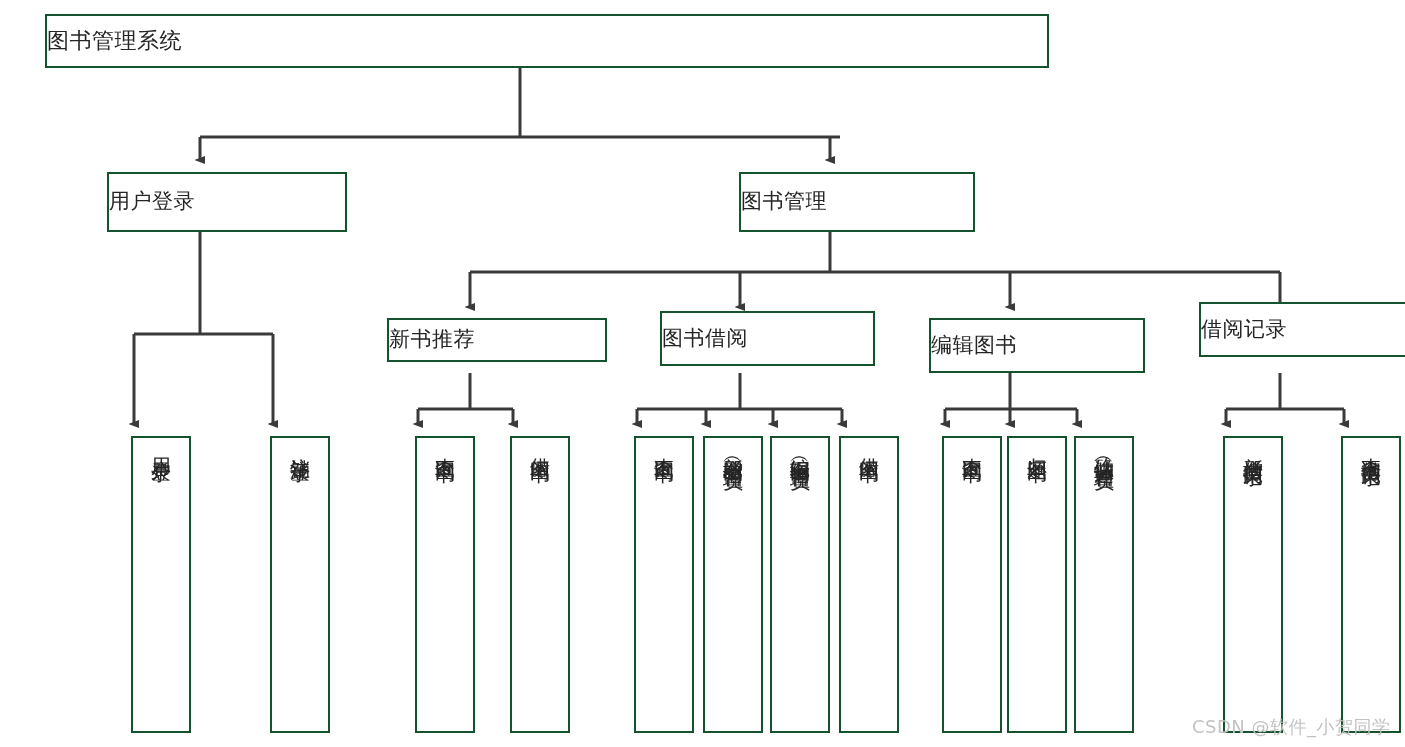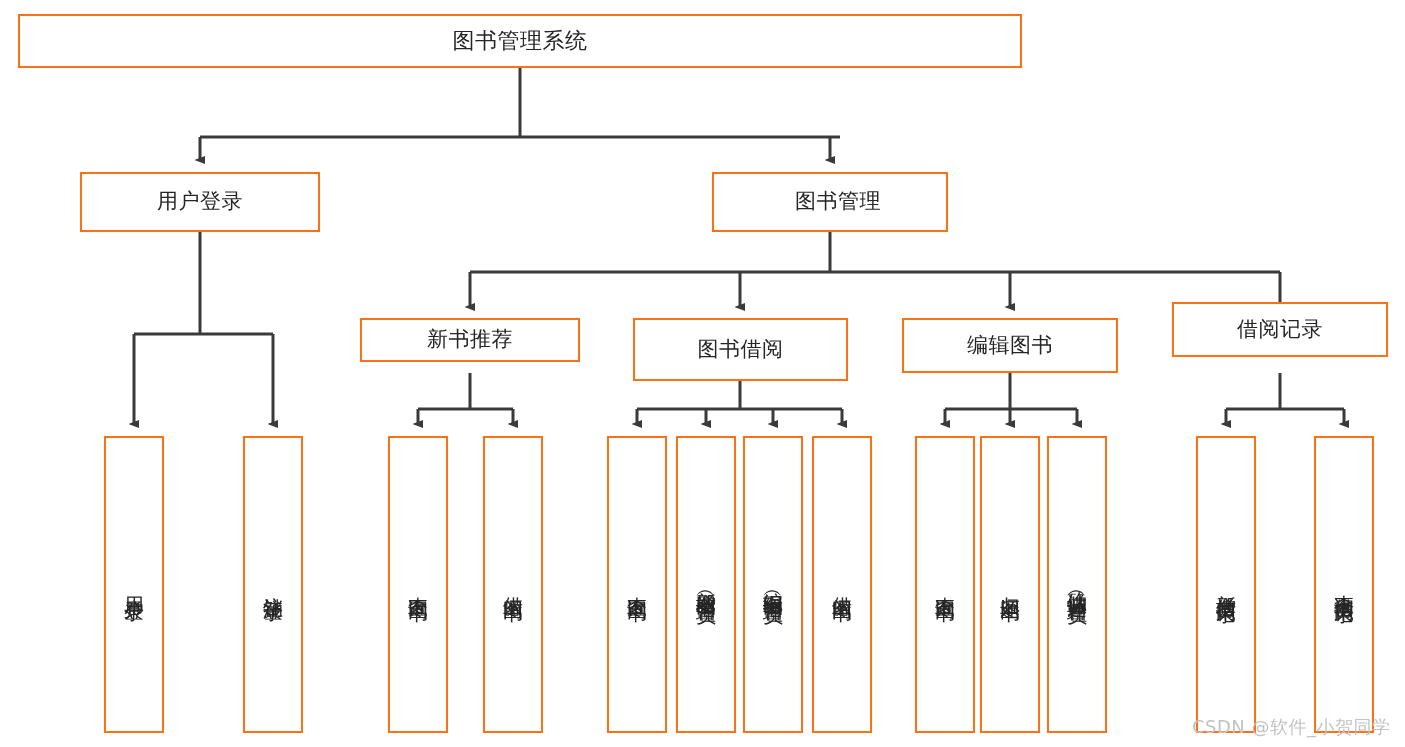--- a/index.html
+++ b/index.html
@@ -23,25 +23,25 @@
     left: 0;
     top: 0;
     width: 1405px;
     height: 747px;
     pointer-events: none;
   }
   .node {
     position: absolute;
     box-sizing: border-box;
     background: #ffffff;
-    border: 2px solid #f97316;
+    border: 2px solid #14532d;
     display: flex;
     align-items: center;
-    justify-content: center;
     color: #252525;
+    margin-left: 27px;
   }
   .node.horiz {
     font-size: 21px;
     letter-spacing: 0.5px;
     line-height: 1.2;
   }
   .node.root {
     font-size: 22px;
   }
   .node.vert {
@@ -121,28 +121,28 @@
     </g>
   </svg>
 
   <div class="node horiz root" id="node-root" style="left: 18px; top: 14px; width: 1004px; height: 54px;">
     <span>图书管理系统</span>
   </div>
 
   <div class="node horiz" id="node-user-login" style="left: 80px; top: 172px; width: 240px; height: 60px;">
     <span>用户登录</span>
   </div>
-  <div class="node horiz" id="node-book-manage" style="left: 712px; top: 172px; width: 236px; height: 60px; padding-left: 16px;">
+  <div class="node horiz" id="node-book-manage" style="left: 712px; top: 172px; width: 236px; height: 60px;">
     <span>图书管理</span>
   </div>
 
   <div class="node horiz" id="node-new-book-recommend" style="left: 360px; top: 318px; width: 220px; height: 44px;">
     <span>新书推荐</span>
   </div>
-  <div class="node horiz" id="node-book-borrow" style="left: 633px; top: 318px; width: 215px; height: 63px;">
+  <div class="node horiz" id="node-book-borrow" style="left: 633px; top: 311px; width: 215px; height: 55px;">
     <span>图书借阅</span>
   </div>
   <div class="node horiz" id="node-current-borrow" style="left: 902px; top: 318px; width: 216px; height: 55px;">
     <span>编辑图书</span>
   </div>
   <div class="node horiz" id="node-borrow-record" style="left: 1172px; top: 302px; width: 216px; height: 55px;">
     <span>借阅记录</span>
   </div>
 
   <div class="node vert" id="leaf-0" style="left: 104px; top: 436px; width: 60px; height: 297px;">

